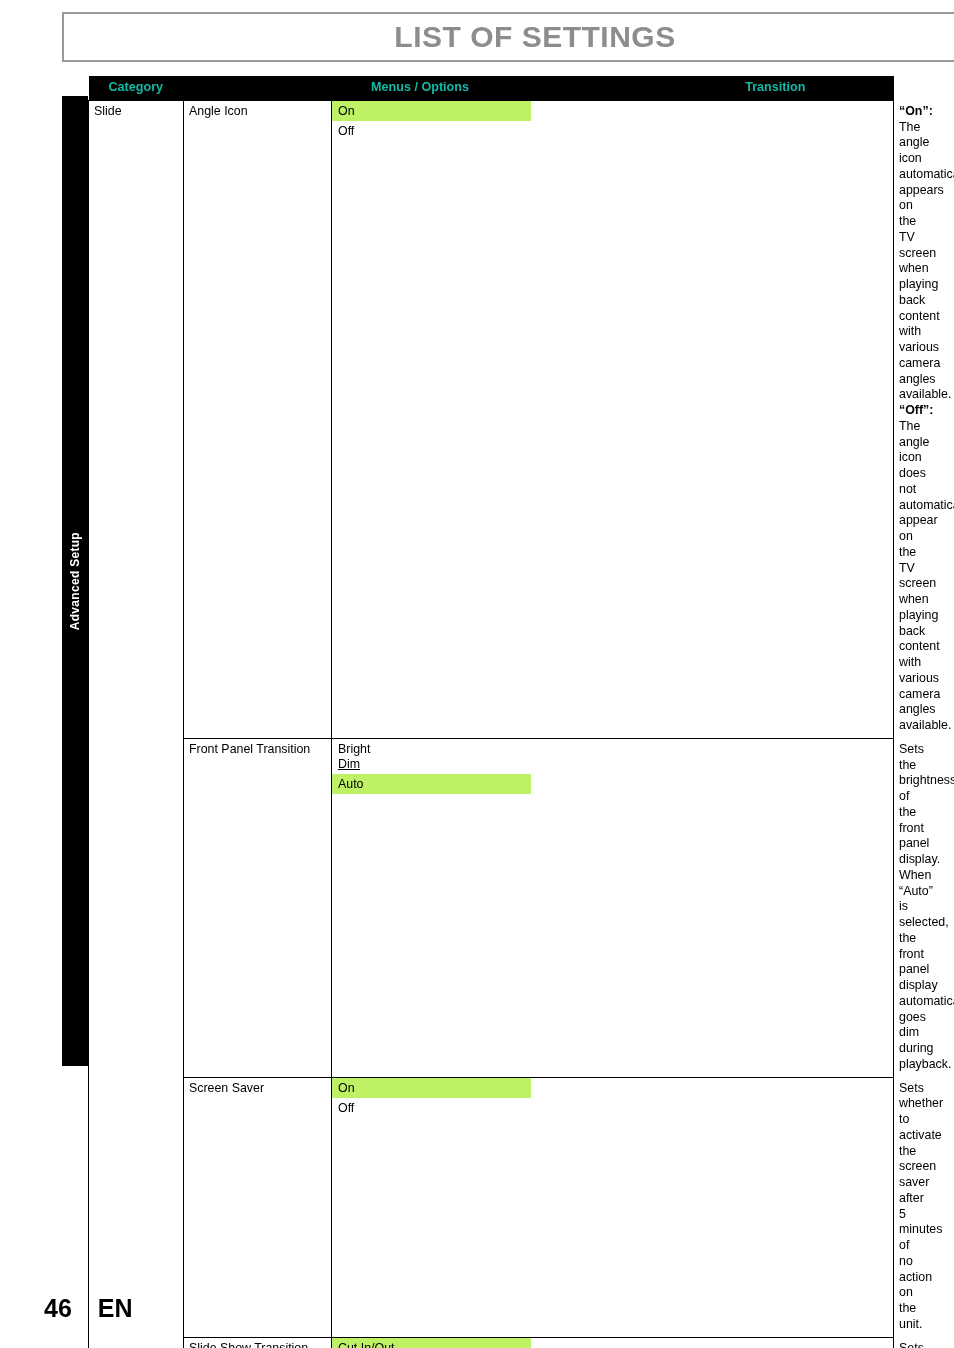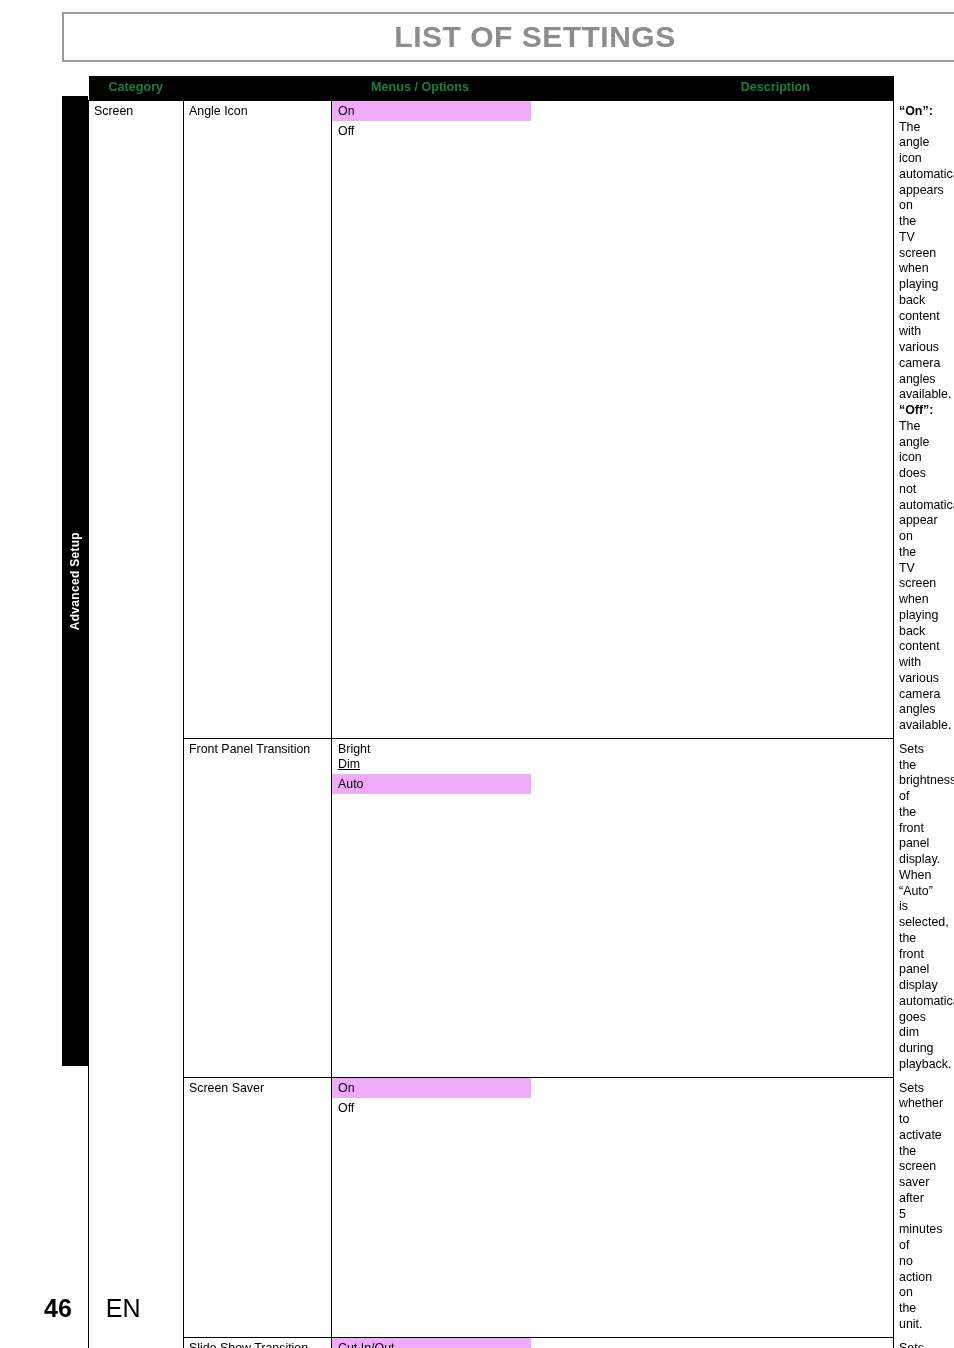--- a/index.html
+++ b/index.html
@@ -70,21 +70,21 @@
   }
   .settings-table td, .settings-table th {
     border: 1px solid #000000;
     vertical-align: top;
     padding: 3px 5px 4px 5px;
     line-height: 1.27;
     font-weight: normal;
   }
   .settings-table thead th {
     background: #000000;
-    color: #15803d;
+    color: #14b8a6;
     text-align: center;
     font-weight: bold;
     font-size: 12.6px;
     padding: 3px 4px 4px 4px;
     border: 1px solid #000000;
   }
   .settings-table thead th.hdr-category { border-left: none; }
   .settings-table thead th.hdr-desc { border-right: none; }
 
   
@@ -95,45 +95,45 @@
   .col-desc  { width: 237px; }
 
   
   .opt-cell { padding: 0 !important; }
   .opt {
     padding: 3px 6px 2px 6px;
     line-height: 1.2;
     display: block;
   }
   .opt.hi {
-    background: #f0abfc;
+    background: #bef264;
   }
 
   
   .nested {
     width: 100%;
     border-collapse: collapse;
     table-layout: fixed;
   }
   .nested td { border: none; padding: 0; vertical-align: top; }
 
   .desc b { font-weight: bold; margin-top: 20px; }
   .desc { }
 
   
   .footer {
     position: absolute;
     left: 44px;
     top: 1294px;
     display: flex;
     align-items: baseline;
-    gap: 34px;
+    gap: 26px;
   }
   .footer .pg-num { font-size: 25px; font-weight: bold; }
-  .footer .pg-lang { font-size: 25px; font-weight: normal; }
+  .footer .pg-lang { font-size: 25px; font-weight: bold; }
 </style>
 </head>
 <body>
 
 <div class="title-banner">
   <span class="title-text">LIST OF SETTINGS</span>
 </div>
 
 <div class="side-tab">
   <span class="side-label">Advanced Setup</span>
@@ -144,28 +144,28 @@
     <col class="col-cat">
       <col class="col-m1">
       <col class="col-m2">
       <col class="col-m3">
       <col class="col-desc">
   </colgroup>
   <thead>
     <tr>
       <th class="hdr-category">Category</th>
       <th colspan="3">Menus / Options</th>
-      <th class="hdr-desc">Description</th>
+      <th class="hdr-desc">Transition</th>
     </tr>
   </thead>
   <tbody>
 
     <tr>
       <td rowspan="9">
-        <span>Screen</span>
+        <span>Slide</span>
       </td>
       <td>
         <span>Angle Icon</span>
       </td>
       <td class="opt-cell" colspan="3">
         <table class="nested">
             <tbody>
               <tr>
           <td style="width:199px;">
             <span class="opt hi">On</span>

